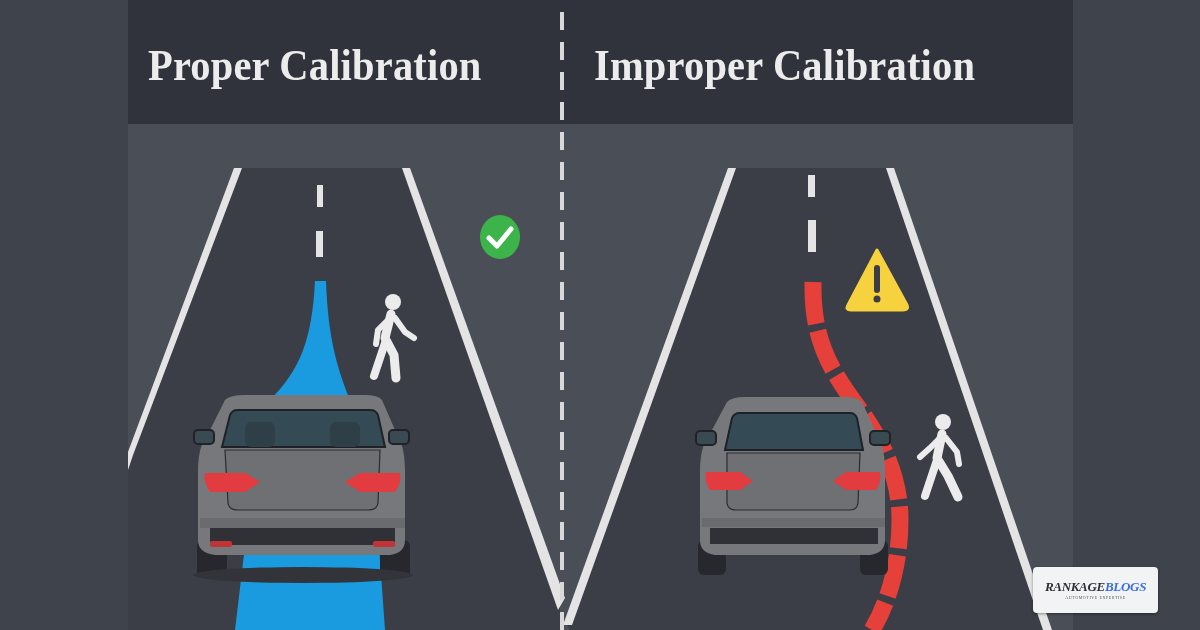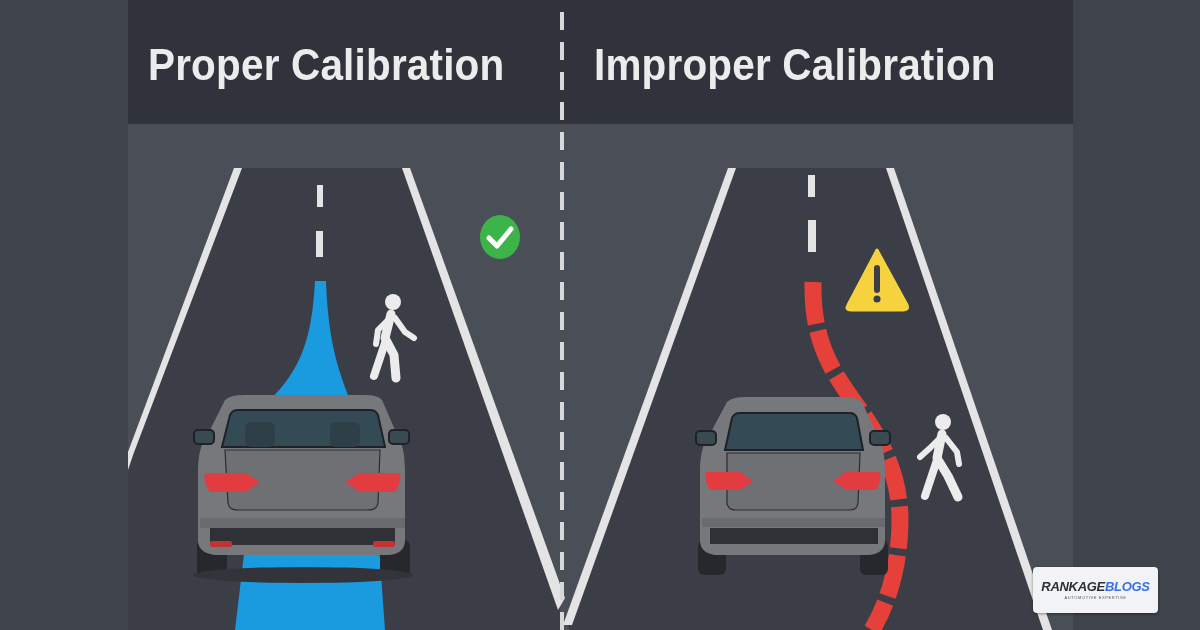--- a/index.html
+++ b/index.html
@@ -1,17 +1,17 @@
 <!DOCTYPE html>
 <html><head>
 <meta charset="utf-8">
 <style>
   html,body{margin:0;padding:0;}
   body{width:1200px;height:630px;overflow:hidden;background:#3f434b;font-family:"Liberation Sans",sans-serif;position:relative;}
-  .stage{position:absolute;left:0;top:0;width:1200px;height:450px;}
+  .stage{position:absolute;left:0;top:0;width:1200px;height:450px;font-family:Liberation Serif, serif;}
   .header-band{position:absolute;left:128px;top:0;width:945px;height:124px;background:#30333b;}
   .panel-bg{position:absolute;left:128px;top:124px;width:945px;height:506px;background:#4a4e57;}
   .title{position:absolute;top:40px;font-size:44px;font-weight:bold;color:#ececec;letter-spacing:0.2px;white-space:nowrap;transform:scaleX(0.92);transform-origin:left top;}
   .title.left{left:148px;}
   .title.right{left:594px;}
   svg{position:absolute;left:0;top:0;}
   .logo{position:absolute;left:1033px;top:567px;width:125px;height:46px;background:#f2f3f5;border-radius:4px;box-shadow:0 1px 3px rgba(0,0,0,.4);display:flex;flex-direction:column;align-items:center;justify-content:center;}
   .logo-text{font-size:13px;font-weight:bold;font-style:italic;letter-spacing:-0.3px;line-height:14px;}
   .logo-a{color:#2c2f36;}
   .logo-b{color:#3a6fe0;}

